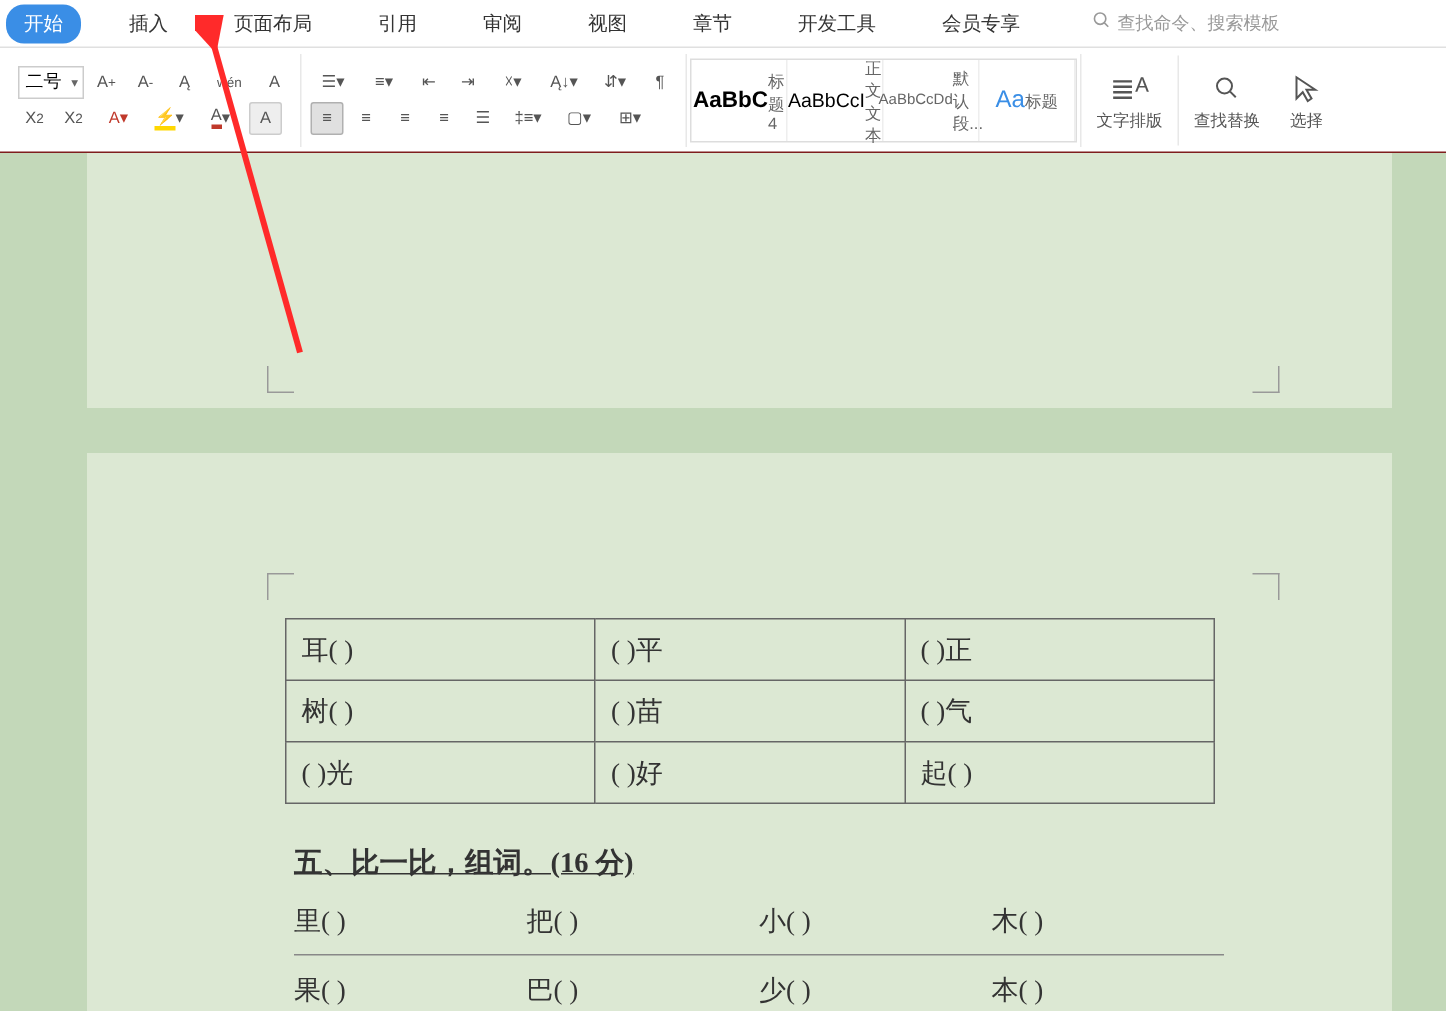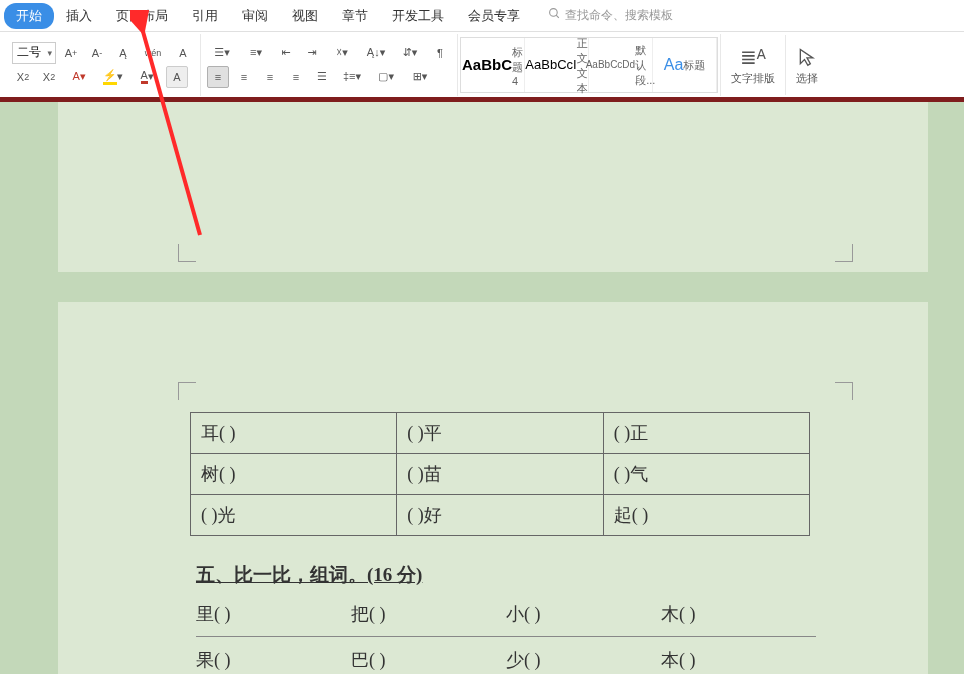--- a/index.html
+++ b/index.html
@@ -14,20 +14,21 @@
     
     
     .menu-bar {
       background: #fff;
       height: 32px;
       display: flex;
       align-items: center;
       padding-left: 4px;
       border-bottom: 1px solid #e0e0e0;
       font-size: 13px;
+      gap: 20px;
     }
     .menu-item {
       padding: 6px 12px;
       color: #333;
       cursor: pointer;
     }
     .menu-item.active {
       background: #3a8ee6;
       color: #fff;
       border-radius: 12px;
@@ -43,21 +44,21 @@
     .search-icon {
       margin-right: 4px;
     }
     
     
     .ribbon {
       background: #fff;
       height: 70px;
       display: flex;
       align-items: center;
-      border-bottom: 5px solid #7f1d1d;
+      border-bottom: 1px solid #7f1d1d;
       padding: 4px 6px;
       position: relative;
     }
     
     .ribbon-group {
       display: flex;
       flex-direction: column;
       padding: 2px 6px;
       border-right: 1px solid #e8e8e8;
       height: 62px;
@@ -308,20 +309,29 @@
   </div>
 
   <div class="ribbon-action">
     <span class="ribbon-action-icon">≣ᴬ</span>
     <span class="ribbon-action-label">文字排版</span>
   </div>
   <div style="border-right:1px solid #e8e8e8;height:60px;"></div>
   <div class="ribbon-action">
     <span class="ribbon-action-icon">
       <svg width="20" height="20" viewBox="0 0 24 24" fill="none" stroke="#555" stroke-width="1.6">
+          <circle cx="10" cy="10" r="6"></circle>
+          <line x1="19" y1="19" x2="14.5" y2="14.5"></line>
+        </svg>
+    </span>
+    <span class="ribbon-action-label">查找替换</span>
+  </div>
+  <div class="ribbon-action">
+    <span class="ribbon-action-icon">
+      <svg width="20" height="20" viewBox="0 0 24 24" fill="none" stroke="#555" stroke-width="1.6">
           <path d="M4 3 L4 20 L9 15 L13 22 L16 20 L12 13 L19 13 Z"></path>
         </svg>
     </span>
     <span class="ribbon-action-label">选择</span>
   </div>
 
 </div>
 
 <div class="doc-area">
 

